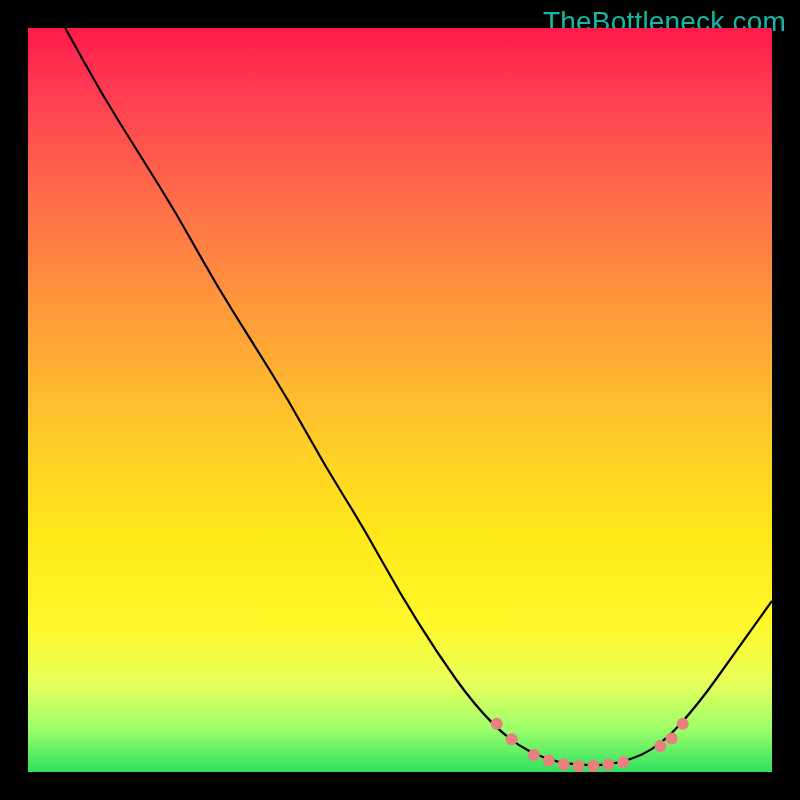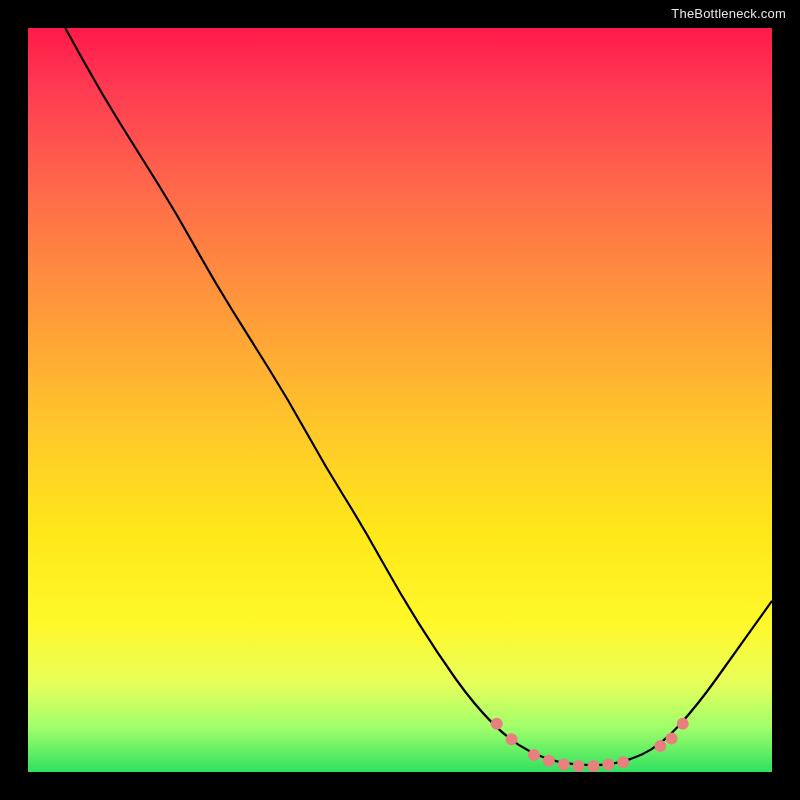--- a/index.html
+++ b/index.html
@@ -35,22 +35,22 @@
     position: absolute;
     left: 0;
     top: 0;
     width: 100%;
     height: 100%;
   }
   .watermark {
     position: absolute;
     top: 6px;
     right: 14px;
-    color: #e5e5e5;
-    font-size: 13px;
+    color: #14b8a6;
+    font-size: 28px;
     font-weight: 500;
     letter-spacing: 0.2px;
   }
 </style>
 </head>
 <body>
 
 <div class="watermark">TheBottleneck.com</div>
 
 <div class="plot-area">

